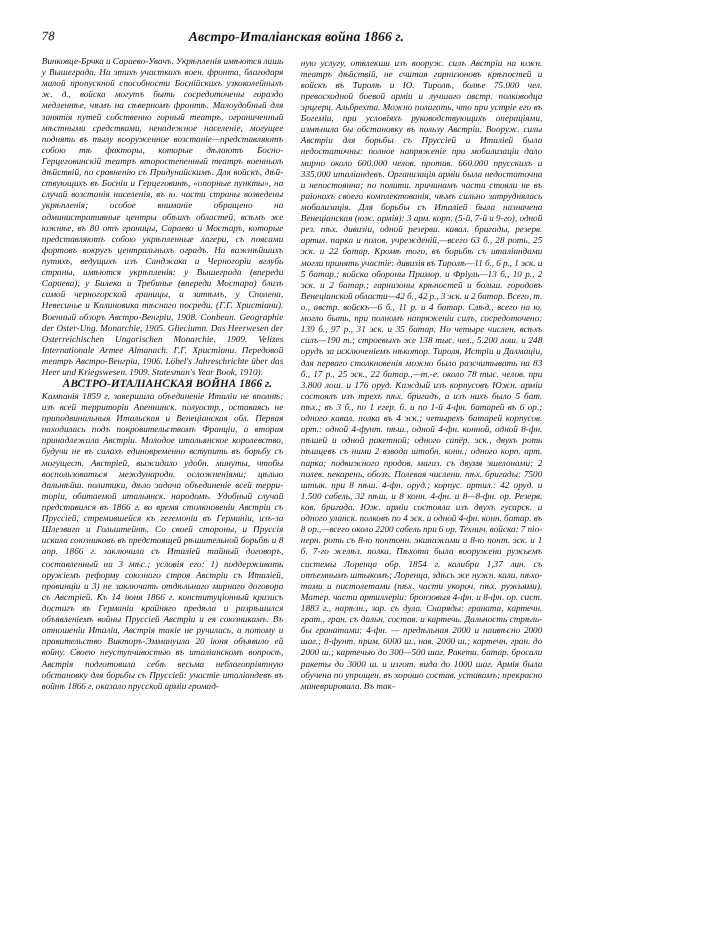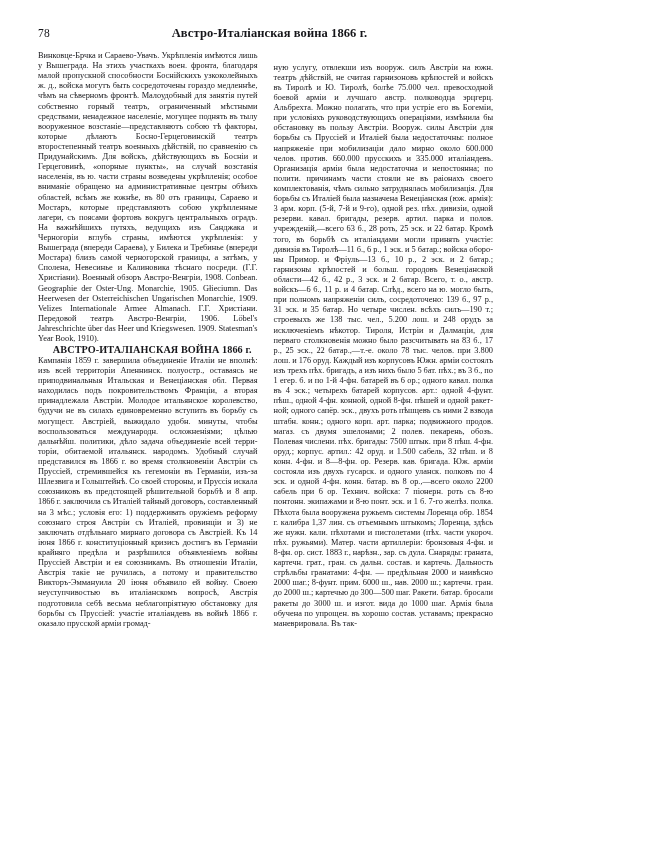--- a/index.html
+++ b/index.html
@@ -13,20 +13,21 @@
     font-family: "Liberation Serif", serif;
     color: #16161a;
     overflow: hidden;
   }
   .page {
     position: relative;
     width: 531px;
     height: 852px;
     box-sizing: border-box;
     padding: 26px 38px 10px 38px;
+    font-style: italic;
   }
   .header {
     display: flex;
     align-items: flex-start;
     margin-bottom: 10px;
   }
   .folio {
     font-size: 11.5px;
     font-family: "Liberation Serif", serif;
     width: 48px;

